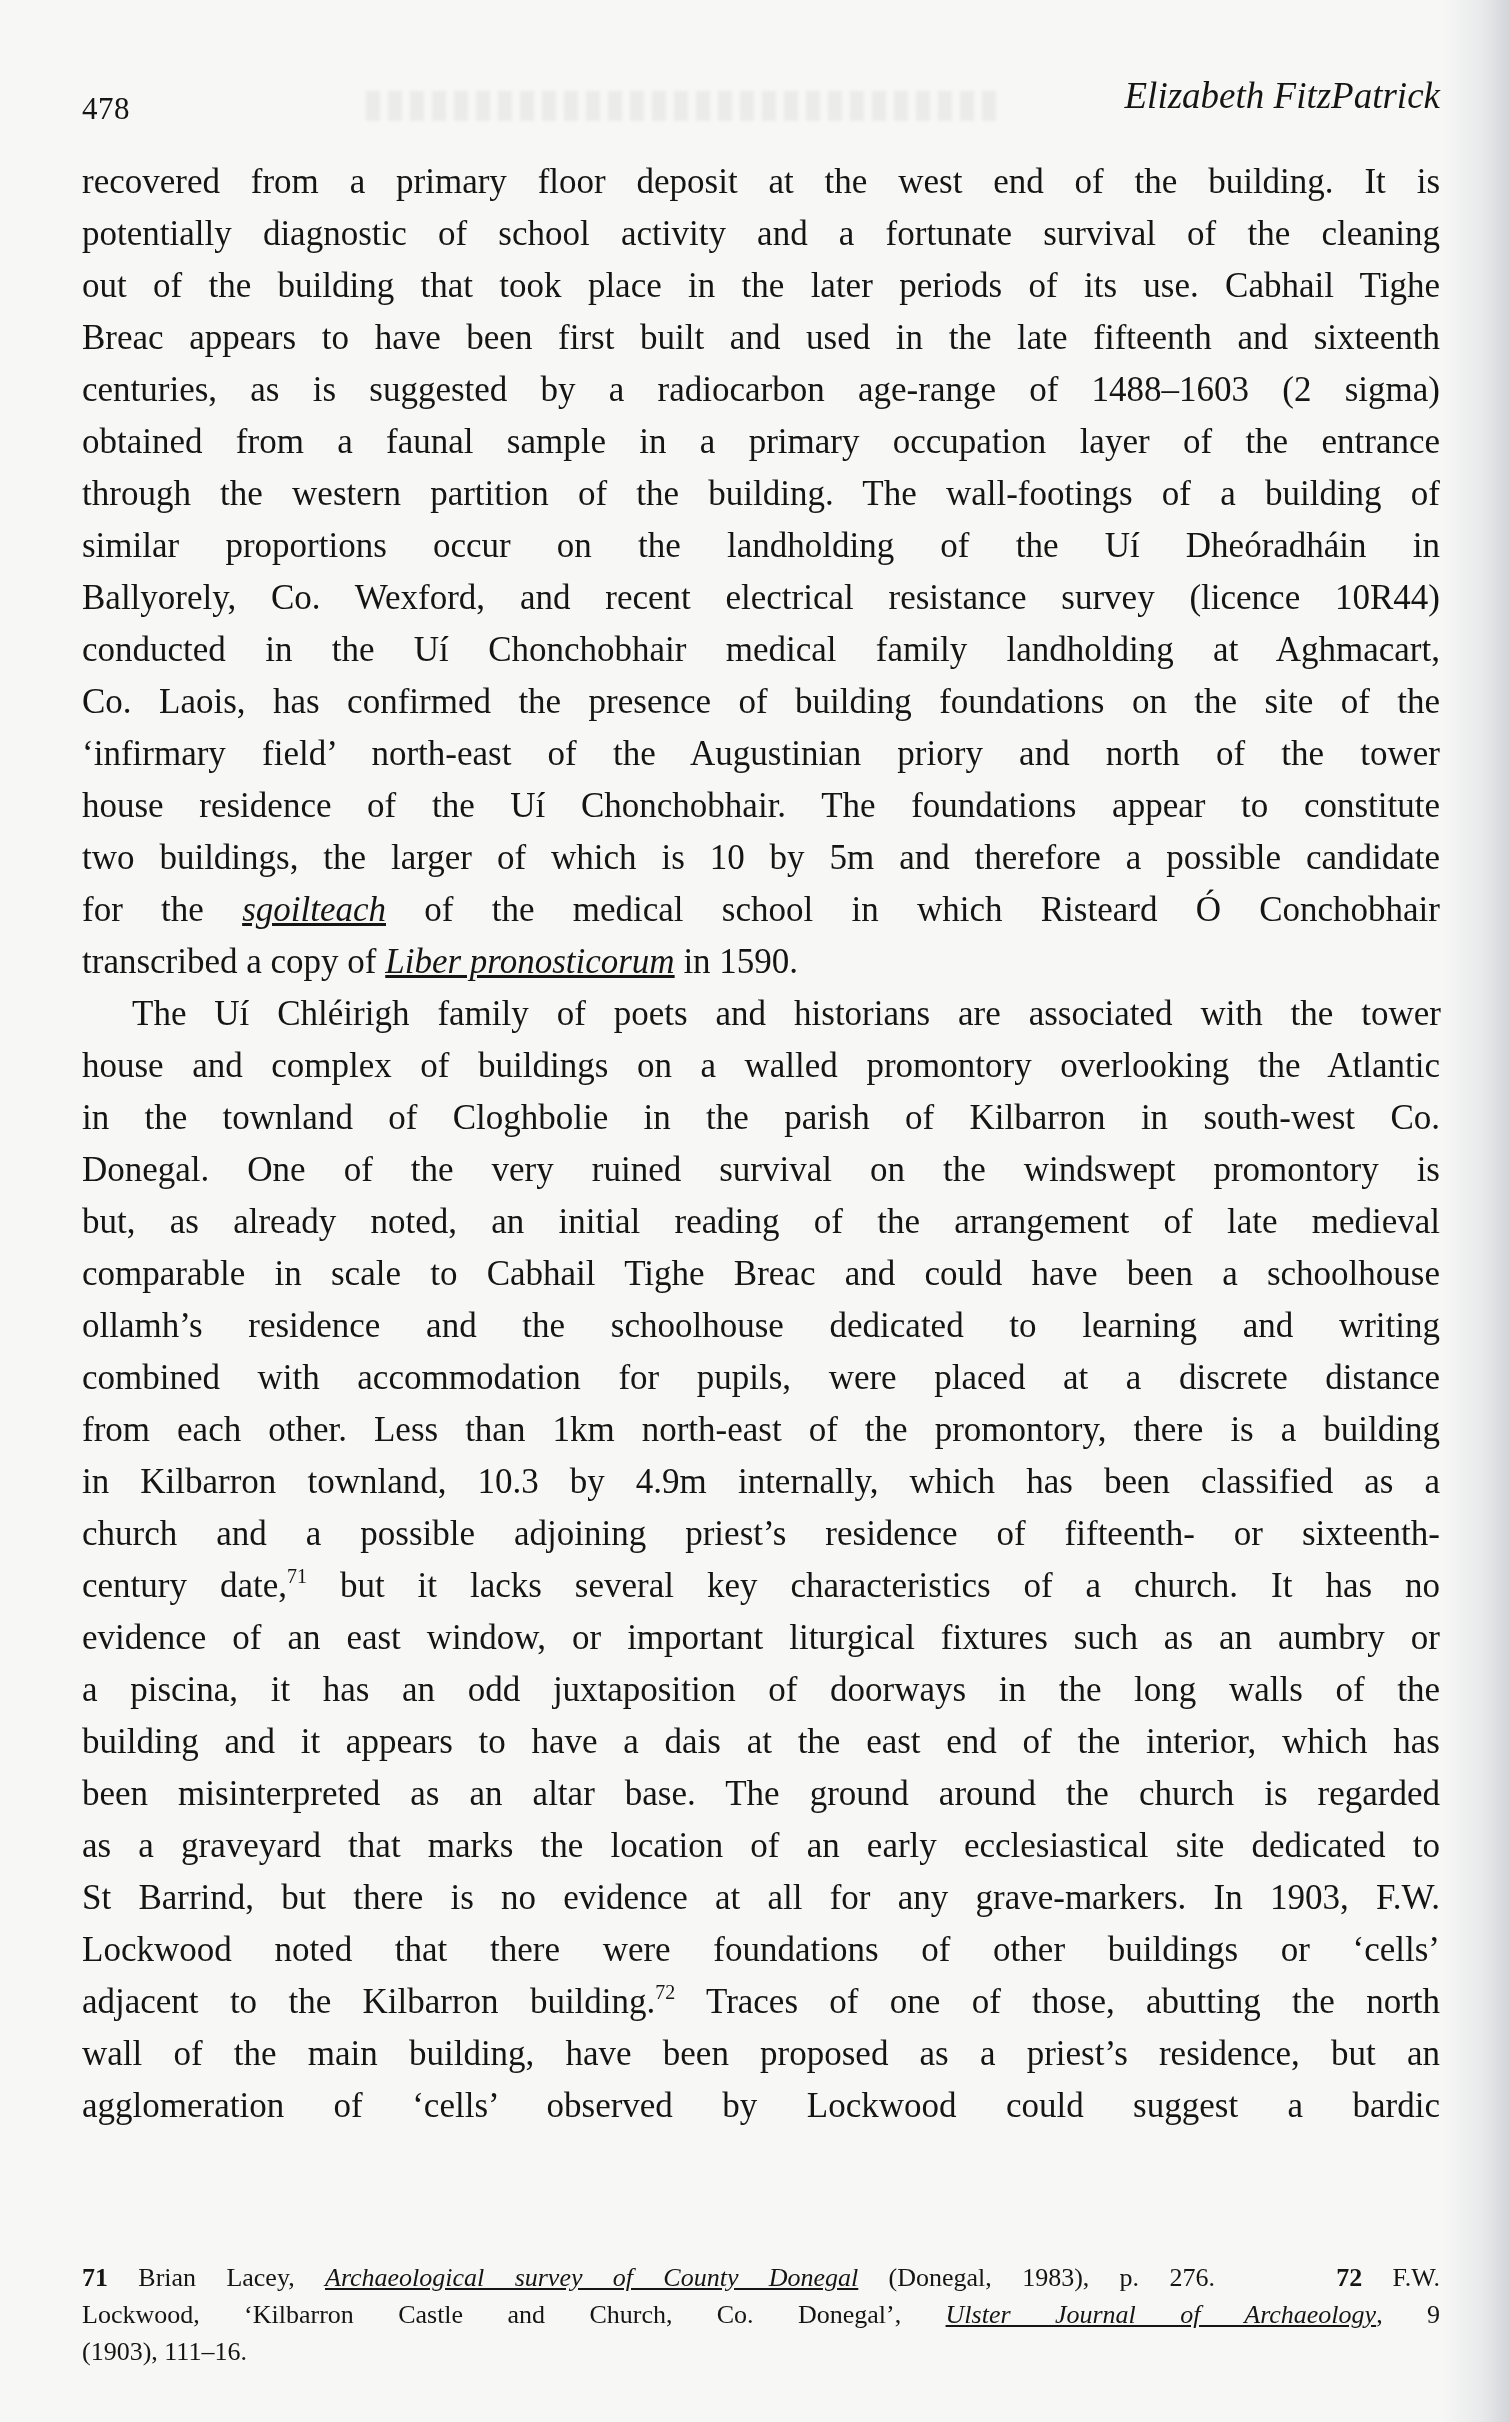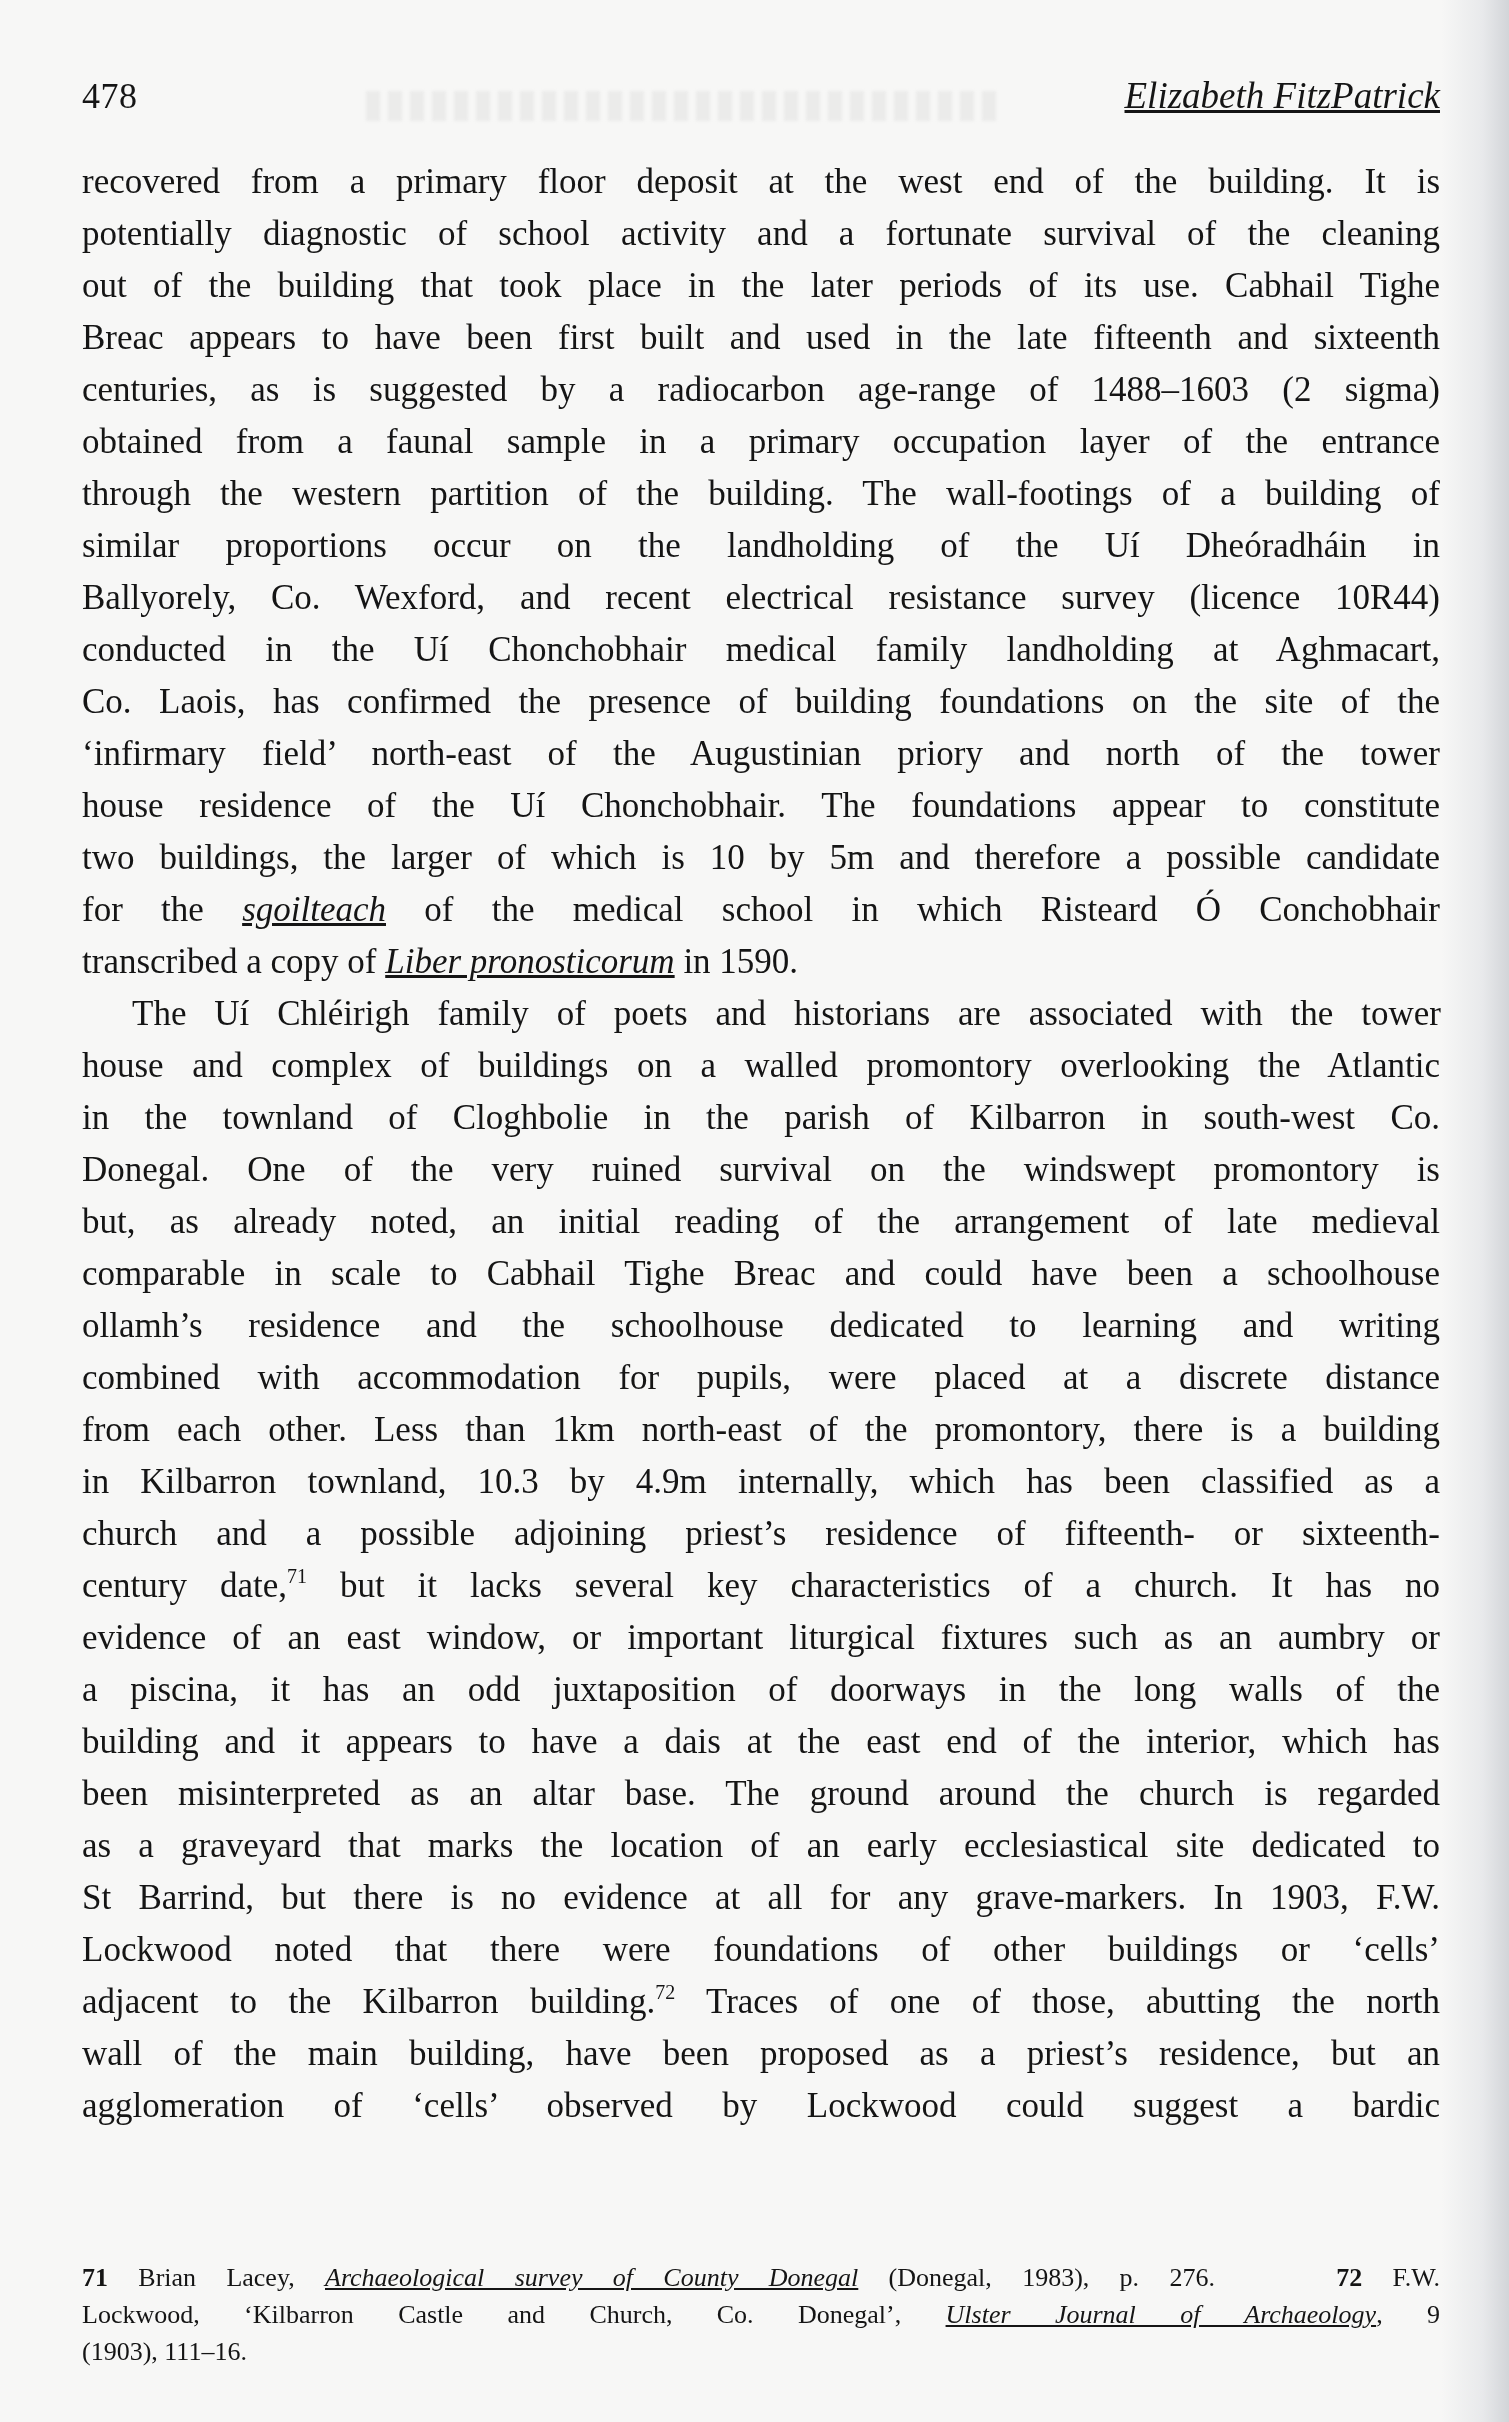--- a/index.html
+++ b/index.html
@@ -35,33 +35,32 @@
   .running-head {
     position: absolute;
     left: 82px;
     top: 71px;
     width: 1358px;
     height: 50px;
   }
   .page-number {
     position: absolute;
     left: 0;
-    top: 0;
-    font-size: 36px;
+    top: 13px;
+    font-size: 31px;
     line-height: 50px;
     letter-spacing: 0.5px;
   }
   .author {
     position: absolute;
     right: 0;
     top: 0;
     font-size: 37px;
     line-height: 50px;
     font-style: italic;
-    text-decoration: underline;
   }
   .body-text {
     position: absolute;
     left: 82px;
     top: 156px;
     width: 1358px;
     font-size: 35px;
     line-height: 52px;
   }
   .line {

